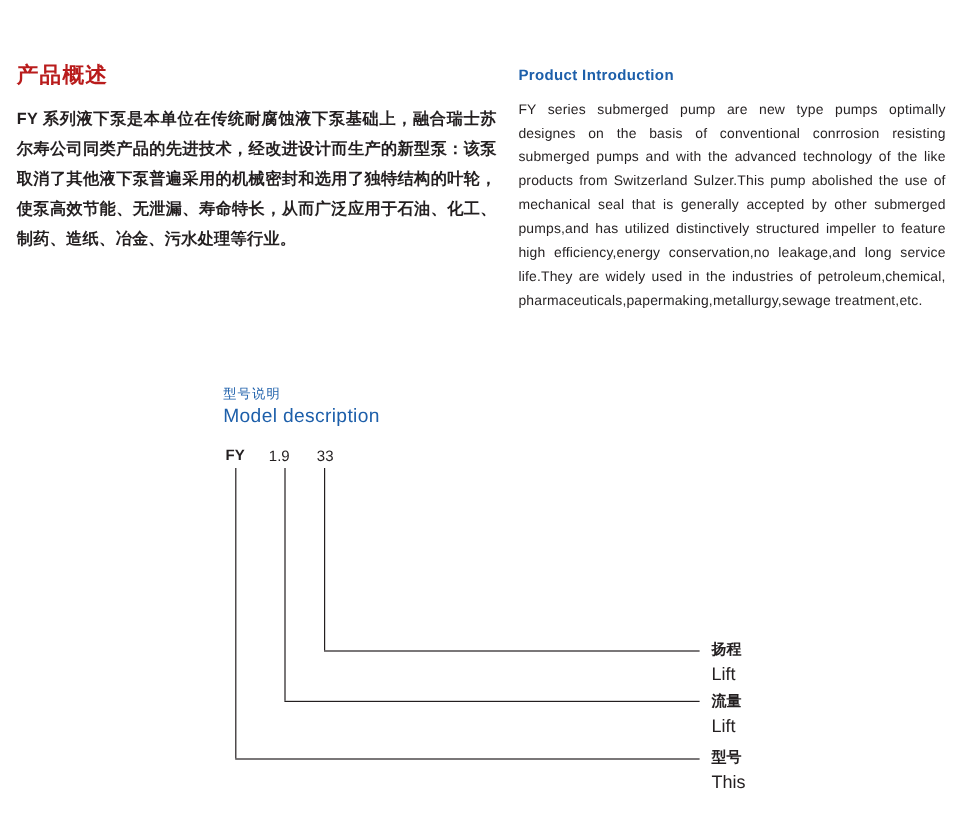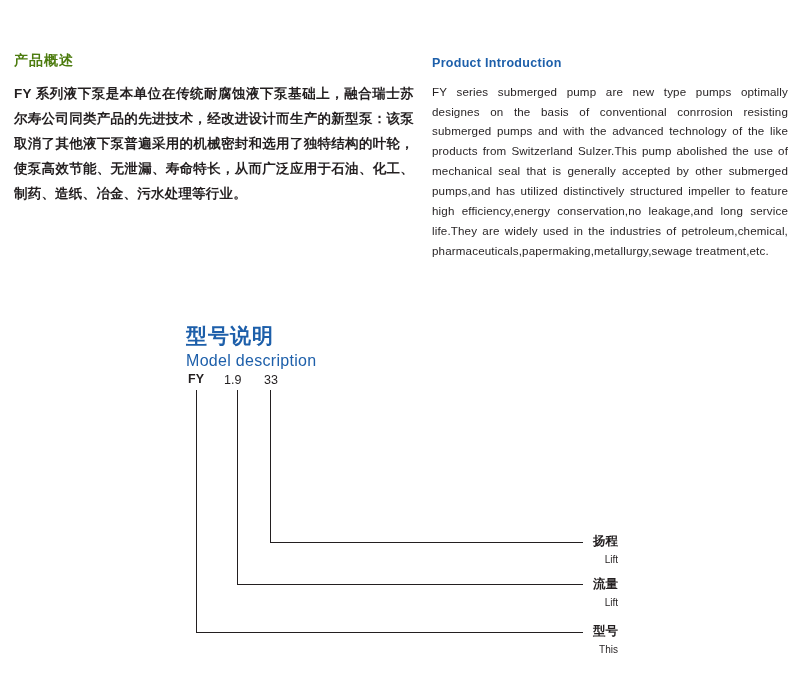--- a/index.html
+++ b/index.html
@@ -23,22 +23,22 @@
   }
 
   
   .cn-block {
     position: absolute;
     left: 14px;
     top: 52px;
     width: 400px;
   }
   .cn-title {
-    color: #4d7c0f;
-    font-size: 14px;
+    color: #b91c1c;
+    font-size: 18px;
     font-weight: bold;
     letter-spacing: 1px;
     margin: 0 0 10px 0;
     line-height: 1.2;
   }
   .cn-body {
     font-size: 13.5px;
     font-weight: bold;
     line-height: 1.85;
     color: #231f20;
@@ -69,22 +69,22 @@
   }
 
   
   .model-heads {
     position: absolute;
     left: 186px;
     top: 322px;
   }
   .model-head-cn {
     color: #1d5faa;
-    font-size: 21px;
-    font-weight: bold;
+    font-size: 11px;
+    font-weight: normal;
     letter-spacing: 1px;
     line-height: 1.35;
   }
   .model-head-en {
     color: #1d5faa;
     font-size: 16px;
     letter-spacing: 0.3px;
     line-height: 1.35;
   }
 
@@ -124,25 +124,24 @@
     left: 593px;
     white-space: nowrap;
   }
   .ll-cn {
     font-size: 12.5px;
     font-weight: bold;
     color: #231f20;
     line-height: 1.2;
   }
   .ll-en {
-    font-size: 10px;
+    font-size: 15px;
     color: #231f20;
     line-height: 1.2;
     margin-top: 5px;
-    text-align: right;
   }
   .lab-lift { top: 534px; }
   .lab-flow { top: 577px; }
   .lab-type { top: 624px; }
 </style>
 </head>
 <body>
 
 <div class="page">
 

